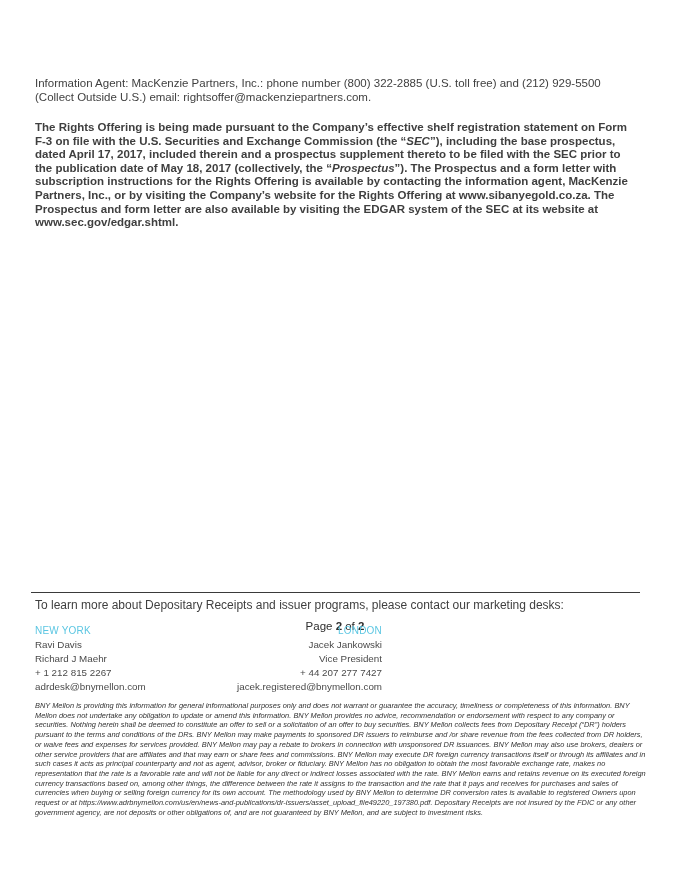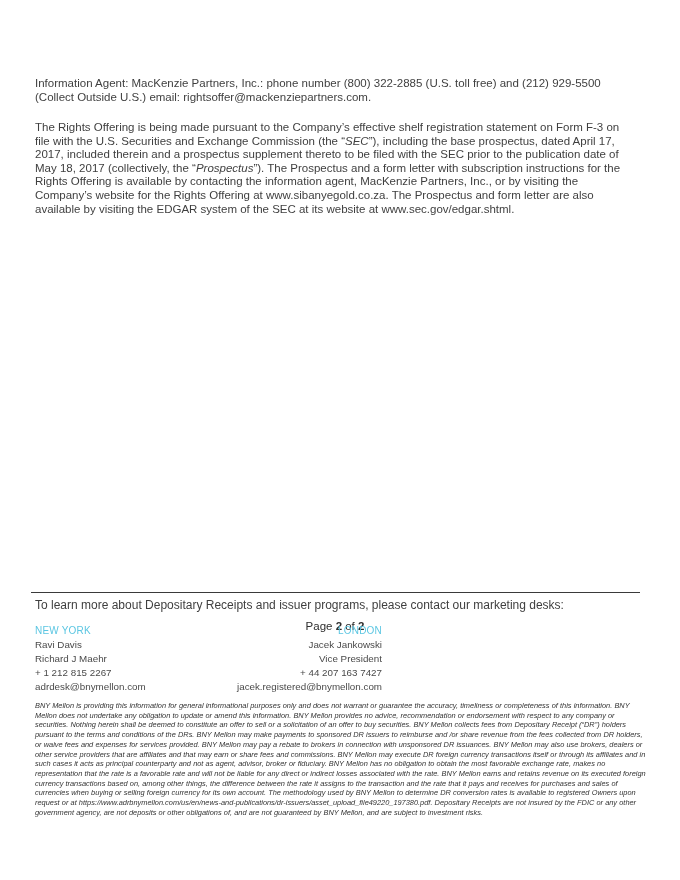--- a/index.html
+++ b/index.html
@@ -20,21 +20,21 @@
     position: absolute;
     left: 35px;
     right: 33px;
     margin: 0;
     font-size: 11.5px;
     line-height: 13.6px;
     color: #3f3f3f;
     text-align: left;
   }
   #para-info-agent { top: 77px; }
-  #para-rights-offering { top: 121px; }
+  #para-rights-offering { top: 121px; font-weight: bold; }
 
   .page-num {
     position: absolute;
     top: 575px;
     left: 0;
     width: 100%;
     text-align: center;
     font-size: 11.5px;
     line-height: 14px;
     color: #2e2e2e;
@@ -109,19 +109,19 @@
     <div class="cline">Ravi Davis</div>
     <div class="cline">Richard J Maehr</div>
     <div class="cline">+ 1 212 815 2267</div>
     <div class="cline">adrdesk@bnymellon.com</div>
   </div>
 
   <div class="contact-col" id="contact-london">
     <div class="office accent" style="color: rgb(91, 198, 226);">LONDON</div>
     <div class="cline">Jacek Jankowski</div>
     <div class="cline">Vice President</div>
-    <div class="cline">+ 44 207 163 7427</div>
+    <div class="cline">+ 44 207 277 7427</div>
     <div class="cline">jacek.registered@bnymellon.com</div>
   </div>
 
   <p class="disclaimer">BNY Mellon is providing this information for general informational purposes only and does not warrant or guarantee the accuracy, timeliness or completeness of this information. BNY Mellon does not undertake any obligation to update or amend this information. BNY Mellon provides no advice, recommendation or endorsement with respect to any company or securities. Nothing herein shall be deemed to constitute an offer to sell or a solicitation of an offer to buy securities. BNY Mellon collects fees from Depositary Receipt (“DR”) holders pursuant to the terms and conditions of the DRs. BNY Mellon may make payments to sponsored DR issuers to reimburse and /or share revenue from the fees collected from DR holders, or waive fees and expenses for services provided. BNY Mellon may pay a rebate to brokers in connection with unsponsored DR issuances. BNY Mellon may also use brokers, dealers or other service providers that are affiliates and that may earn or share fees and commissions. BNY Mellon may execute DR foreign currency transactions itself or through its affiliates and in such cases it acts as principal counterparty and not as agent, advisor, broker or fiduciary. BNY Mellon has no obligation to obtain the most favorable exchange rate, makes no representation that the rate is a favorable rate and will not be liable for any direct or indirect losses associated with the rate. BNY Mellon earns and retains revenue on its executed foreign currency transactions based on, among other things, the difference between the rate it assigns to the transaction and the rate that it pays and receives for purchases and sales of currencies when buying or selling foreign currency for its own account. The methodology used by BNY Mellon to determine DR conversion rates is available to registered Owners upon request or at https://www.adrbnymellon.com/us/en/news-and-publications/dr-issuers/asset_upload_file49220_197380.pdf. Depositary Receipts are not insured by the FDIC or any other government agency, are not deposits or other obligations of, and are not guaranteed by BNY Mellon, and are subject to investment risks.</p>
 
 </div>
 
 </body></html>

